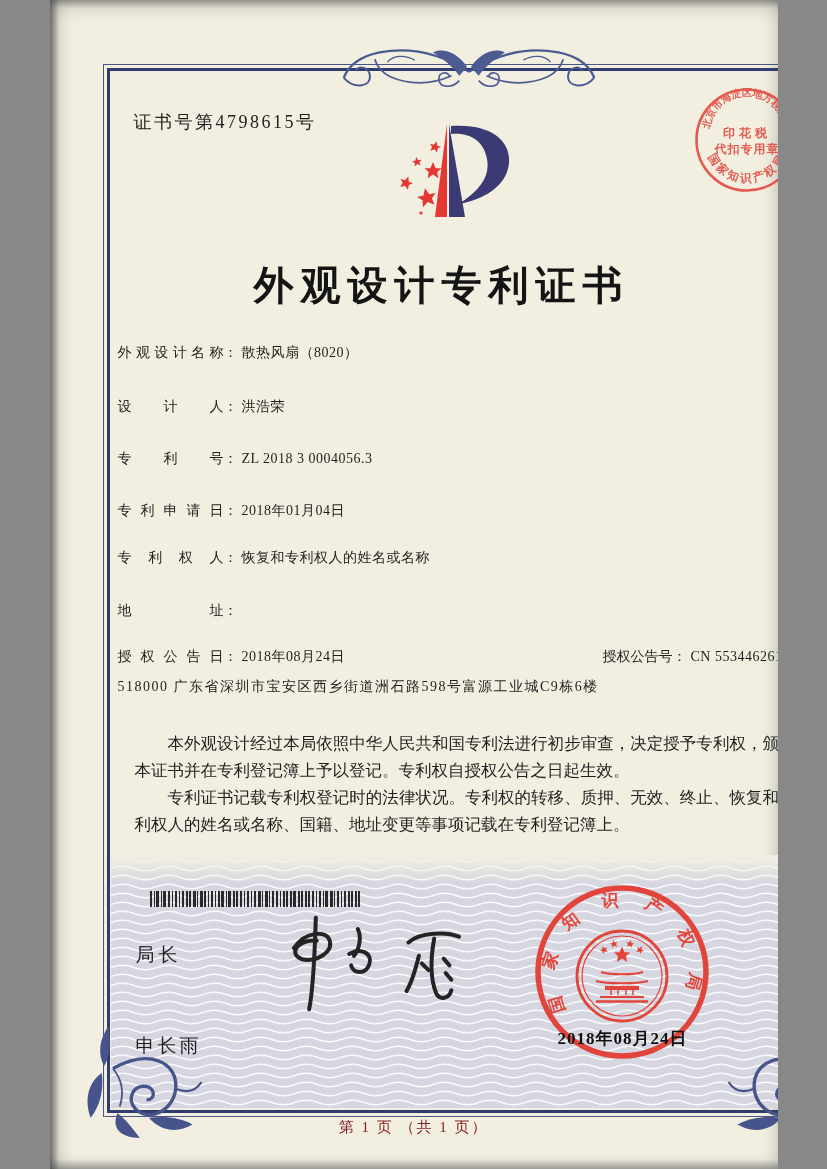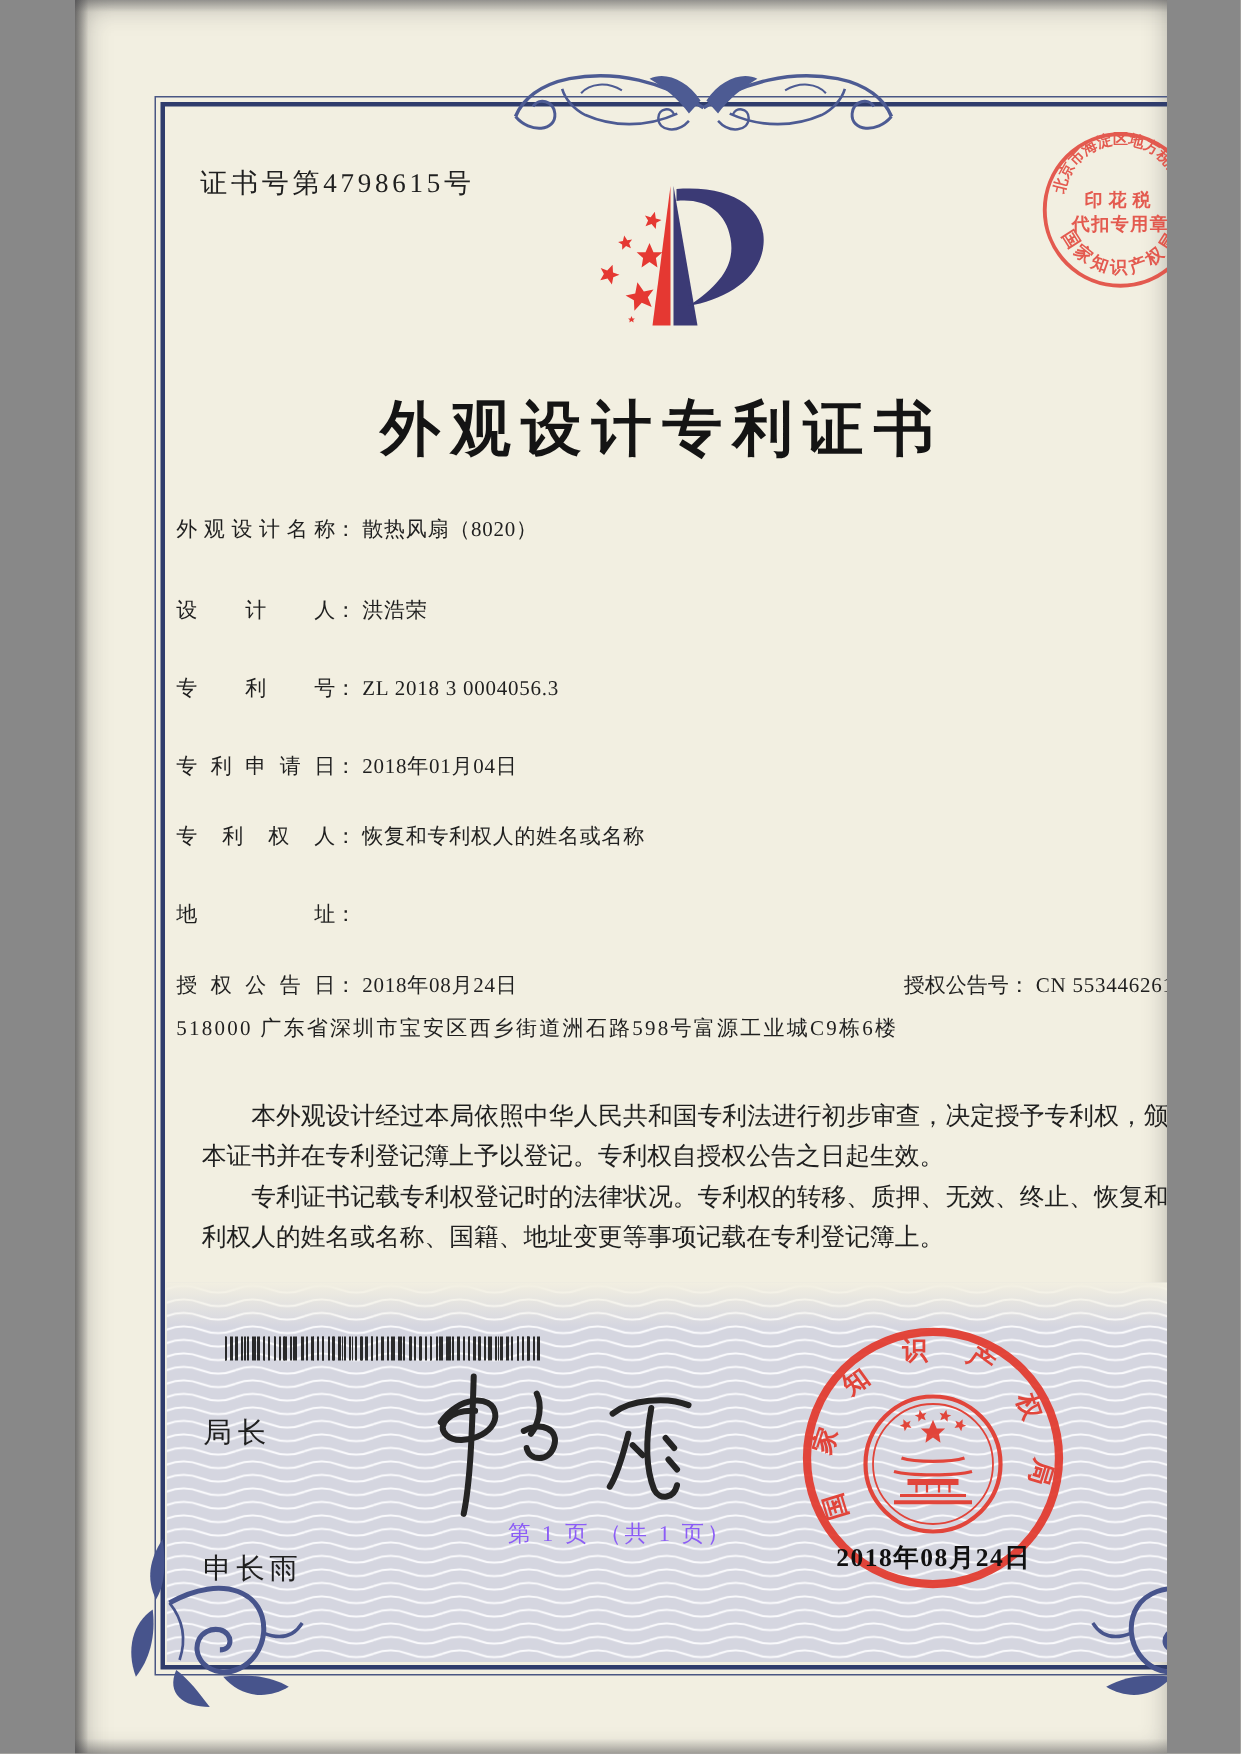--- a/index.html
+++ b/index.html
@@ -50,22 +50,22 @@
       repeating-linear-gradient(90deg,#1b1b1b 0 1.5px,transparent 1.5px 3.6px),
       repeating-linear-gradient(90deg,#1b1b1b 0 1px,transparent 1px 6.5px);}
 
   .role{position:absolute;left:86px;top:942px;font-size:19px;letter-spacing:4px;font-family:Liberation Mono, monospace;}
   .director{position:absolute;left:86px;top:985px;font-size:19px;letter-spacing:3px;margin-top:48px;}
   .signature{position:absolute;left:210px;top:910px;}
   .seal{position:absolute;left:482px;top:882px;opacity:.93;}
   .seal-date{position:absolute;left:487px;top:1027px;width:172px;text-align:center;
     font-size:17px;letter-spacing:1px;color:#101010;font-weight:600;}
 
-  .footer{position:absolute;left:0;top:1013px;width:100%;text-align:center;
-    font-size:15px;letter-spacing:2px;color:#8b5cf6;}
+  .footer{position:absolute;left:0;top:1118px;width:100%;text-align:center;
+    font-size:15px;letter-spacing:2px;color:#7f1d1d;}
 </style>
 </head>
 <body>
 
 <div class="page">
 
   <svg class="band" width="706" height="253" viewBox="0 0 706 253">
     <defs>
       <pattern id="wv" width="46" height="9" patternUnits="userSpaceOnUse">
         <path d="M0,4.5 Q11.5,0 23,4.5 T46,4.5" fill="none" stroke="#fbfbfd" stroke-width="1.4"></path>

